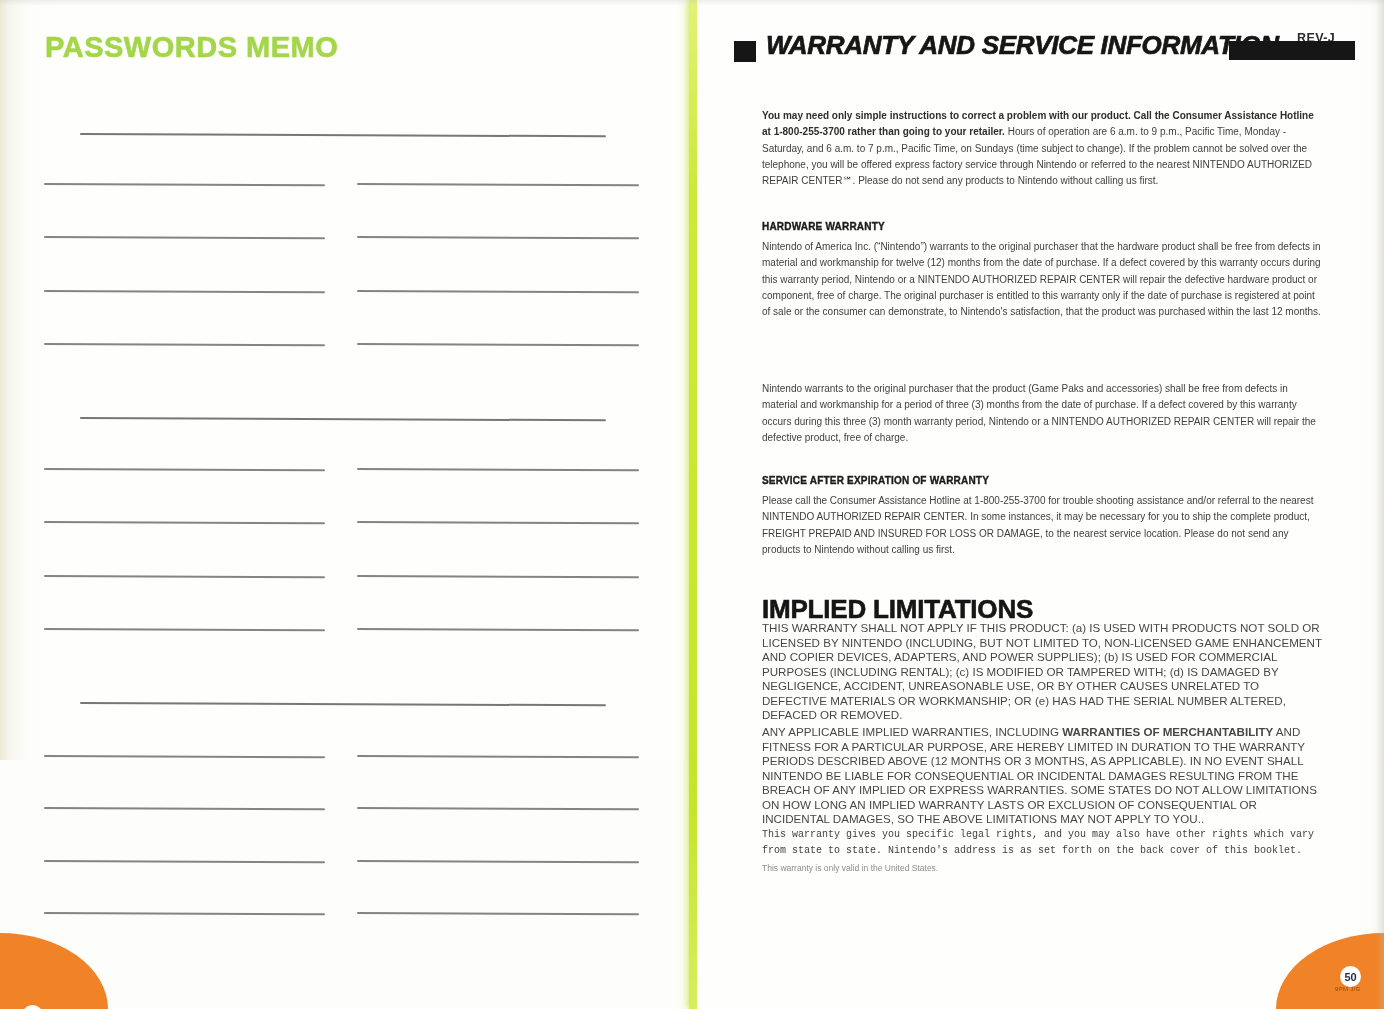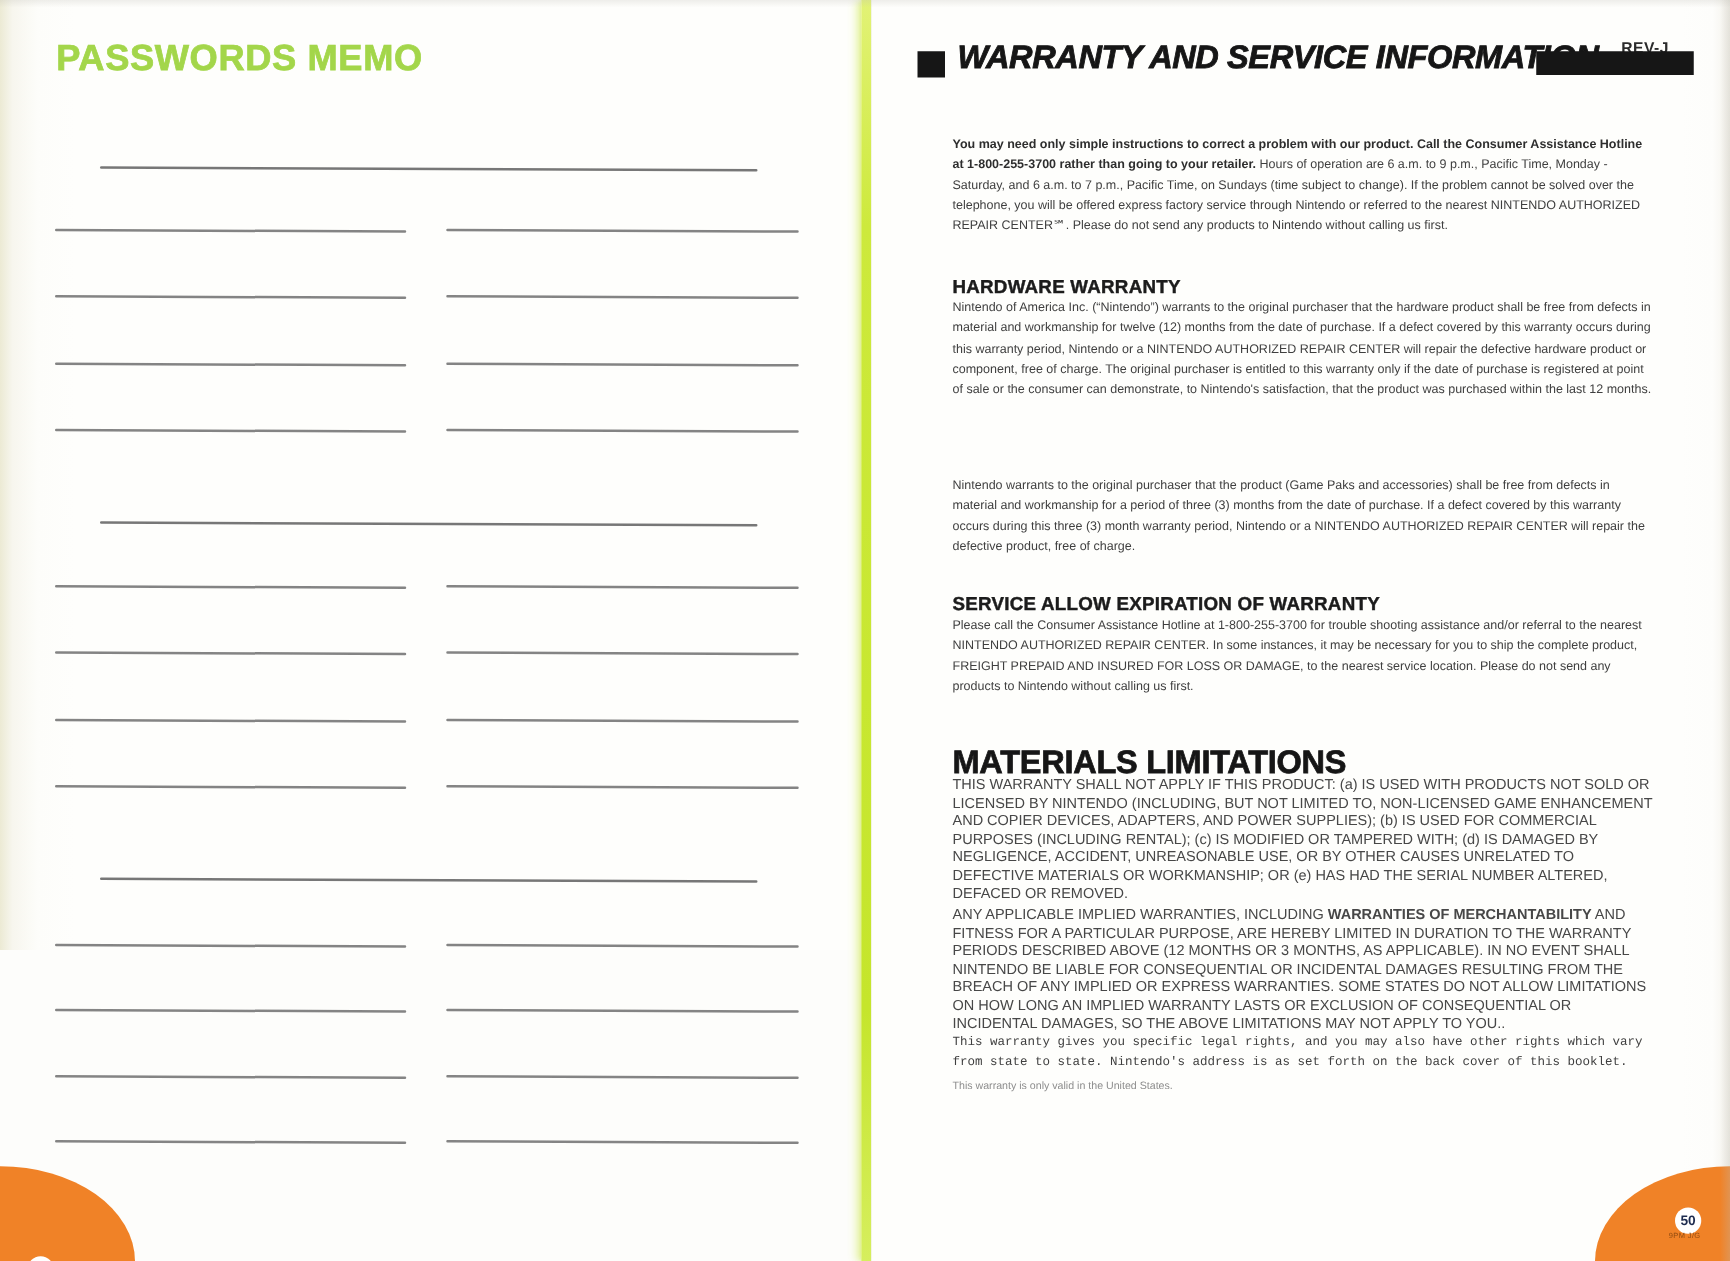--- a/index.html
+++ b/index.html
@@ -32,21 +32,21 @@
   .rev-label{position:absolute;left:1297px;top:7px;font-size:12.5px;font-weight:700;
     color:#2b2b2b;letter-spacing:.4px;margin-top:24px;}
   .title-square{position:absolute;left:734px;top:41px;width:22px;height:21px;background:#161616;}
   .page-main-title{position:absolute;left:766px;top:30px;width:470px;
     font-size:26px;font-weight:700;font-style:italic;color:#161616;
     letter-spacing:-.3px;-webkit-text-stroke:.7px #161616;white-space:nowrap;}
   .title-bar{position:absolute;left:1229px;top:41px;width:126px;height:19px;background:#161616;}
   .col{position:absolute;left:762px;width:562px;}
   .body-text{font-size:10px;line-height:16.3px;color:#3f3f3f;text-align:left;}
   .body-text b{color:#2e2e2e;}
-  .sec-heading{font-size:15px;font-weight:700;color:#1c1c1c;letter-spacing:.2px;
+  .sec-heading{font-size:10px;font-weight:700;color:#1c1c1c;letter-spacing:.2px;
     -webkit-text-stroke:.35px #1c1c1c;}
   .big-heading{font-size:26px;font-weight:700;color:#161616;letter-spacing:-.2px;
     -webkit-text-stroke:.6px #161616;white-space:nowrap;}
   .caps-text{font-size:11.6px;line-height:14.5px;color:#474747;}
   .fine-print{font-size:8.5px;color:#8d8d8d;}
   
   .corner{position:absolute;width:216px;height:152px;border-radius:50%;background:#f08227;}
   #corner-left{left:-108px;top:933px;}
   #corner-right{left:1276px;top:933px;}
   .page-circle{position:absolute;width:21px;height:21px;border-radius:50%;background:#fff;
@@ -112,24 +112,24 @@
 
   <div class="col body-text" style="top:108px;">
     <b>You may need only simple instructions to correct a problem with our product.  Call the Consumer Assistance Hotline at 1-800-255-3700 rather than going to your retailer.</b><span>  Hours of operation are 6 a.m. to 9 p.m., Pacific Time, Monday - Saturday, and 6 a.m. to 7 p.m., Pacific Time, on Sundays (time subject to change).  If the problem cannot be solved over the telephone, you will be offered express factory service through Nintendo or referred to the nearest NINTENDO AUTHORIZED REPAIR CENTER℠.  Please do not send any products to Nintendo without calling us first.</span>
   </div>
 
   <div class="col sec-heading" style="top:221px;">HARDWARE WARRANTY</div>
   <div class="col body-text" style="top:239px;">Nintendo of America Inc. (“Nintendo”) warrants to the original purchaser that the hardware product shall be free from defects in material and workmanship for twelve (12) months from the date of purchase.  If a defect covered by this warranty occurs during this warranty period, Nintendo or a NINTENDO AUTHORIZED REPAIR CENTER will repair the defective hardware product or component, free of charge.  The original purchaser is entitled to this warranty only if the date of purchase is registered at point of sale or the consumer can demonstrate, to Nintendo's satisfaction, that the product was purchased within the last 12 months.</div>
 
   <div class="col body-text" style="top:381px;">Nintendo warrants to the original purchaser that the product (Game Paks and accessories) shall be free from defects in material and workmanship for a period of three (3) months from the date of purchase.  If a defect covered by this warranty occurs during this three (3) month warranty period, Nintendo or a NINTENDO AUTHORIZED REPAIR CENTER will repair the defective product, free of charge.</div>
 
-  <div class="col sec-heading" style="top:475px;">SERVICE ALLOW EXPIRATION OF WARRANTY</div>
+  <div class="col sec-heading" style="top:475px;">SERVICE AFTER EXPIRATION OF WARRANTY</div>
   <div class="col body-text" style="top:493px;">Please call the Consumer Assistance Hotline at 1-800-255-3700 for trouble shooting assistance and/or referral to the nearest NINTENDO AUTHORIZED REPAIR CENTER.  In some instances, it may be necessary for you to ship the complete product, FREIGHT PREPAID AND INSURED FOR LOSS OR DAMAGE, to the nearest service location.  Please do not send any products to Nintendo without calling us first.</div>
 
-  <div class="col big-heading" style="top:594px;">MATERIALS LIMITATIONS</div>
+  <div class="col big-heading" style="top:594px;">IMPLIED LIMITATIONS</div>
   <div class="col caps-text" style="top:621px;">THIS WARRANTY SHALL NOT APPLY IF THIS PRODUCT: (a) IS USED WITH PRODUCTS NOT SOLD OR LICENSED BY NINTENDO (INCLUDING, BUT NOT LIMITED TO, NON-LICENSED GAME ENHANCEMENT AND COPIER DEVICES, ADAPTERS, AND POWER SUPPLIES); (b) IS USED FOR COMMERCIAL PURPOSES (INCLUDING RENTAL); (c) IS MODIFIED OR TAMPERED WITH; (d) IS DAMAGED BY NEGLIGENCE, ACCIDENT, UNREASONABLE USE, OR BY OTHER CAUSES UNRELATED TO DEFECTIVE MATERIALS OR WORKMANSHIP; OR (e) HAS HAD THE SERIAL NUMBER ALTERED, DEFACED OR REMOVED.</div>
 
   <div class="col caps-text" style="top:725px;">
     <span>ANY APPLICABLE IMPLIED WARRANTIES, INCLUDING </span><b>WARRANTIES OF MERCHANTABILITY</b><span> AND FITNESS  FOR A PARTICULAR PURPOSE, ARE HEREBY LIMITED IN DURATION TO THE WARRANTY PERIODS DESCRIBED ABOVE (12 MONTHS OR 3 MONTHS, AS APPLICABLE).  IN NO EVENT SHALL NINTENDO BE LIABLE FOR CONSEQUENTIAL OR INCIDENTAL DAMAGES RESULTING FROM THE BREACH OF ANY IMPLIED OR EXPRESS WARRANTIES.  SOME STATES DO NOT ALLOW LIMITATIONS ON HOW LONG AN IMPLIED WARRANTY LASTS OR EXCLUSION OF CONSEQUENTIAL OR INCIDENTAL DAMAGES, SO THE ABOVE LIMITATIONS MAY NOT APPLY TO YOU..</span>
   </div>
 
   <div class="col body-text" style="top:827px;font-family:Liberation Mono, monospace;">This warranty gives you specific legal rights, and you may also have other rights which vary from state to state.  Nintendo's address is as set forth on the back cover of this booklet.</div>
   <div class="col fine-print" style="top:863px;">This warranty is only valid in the United States.</div>
 
   <div id="corner-left" class="corner"></div>

